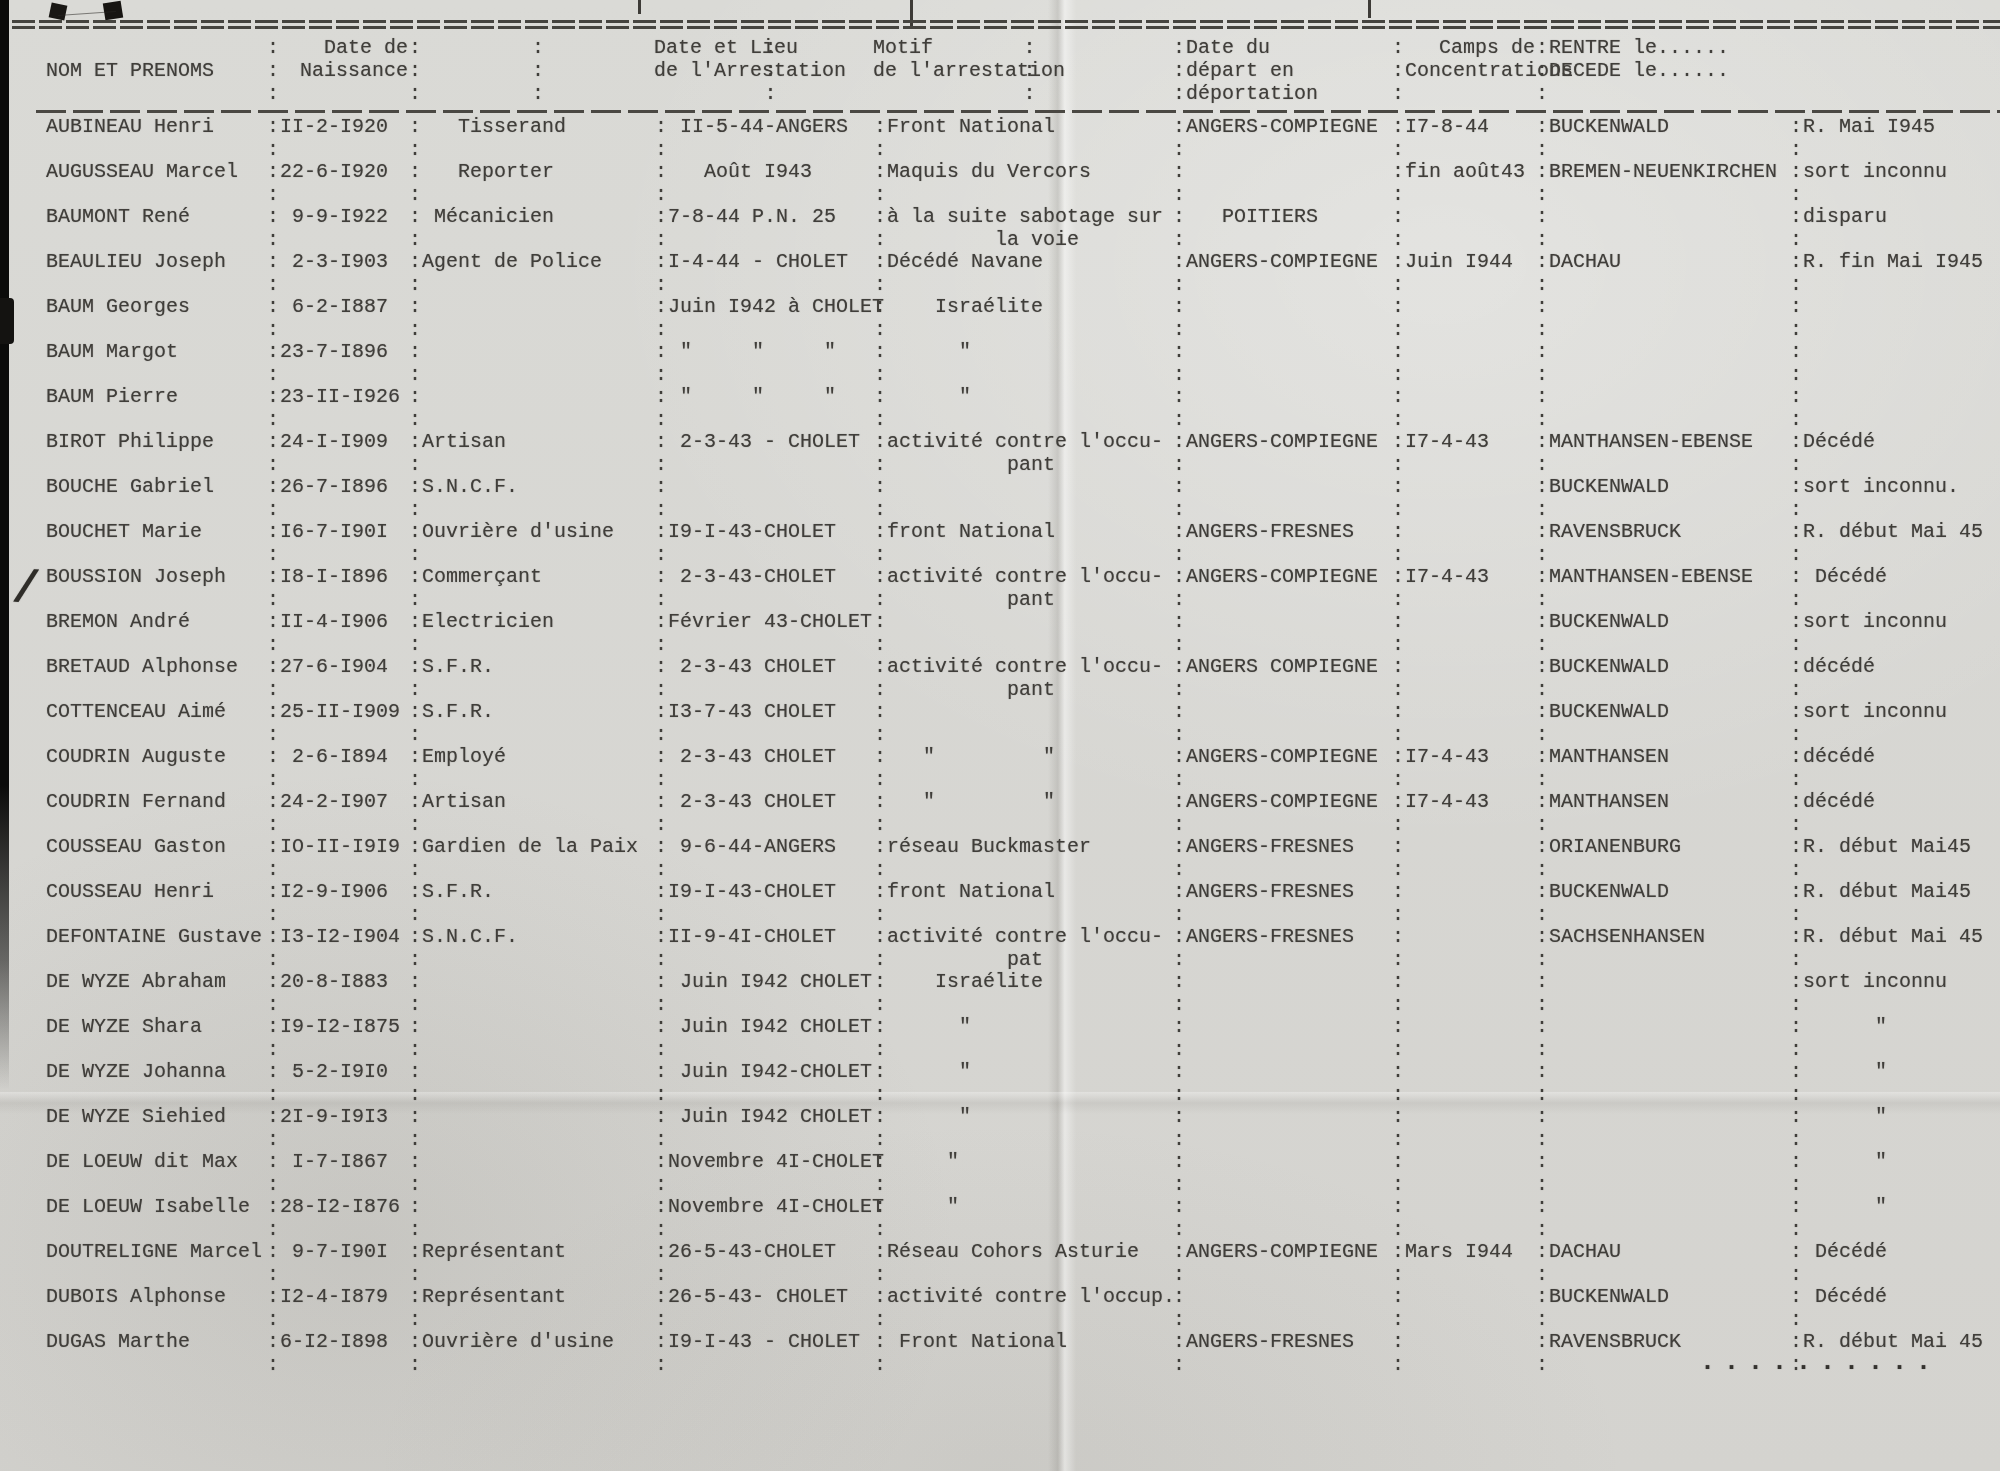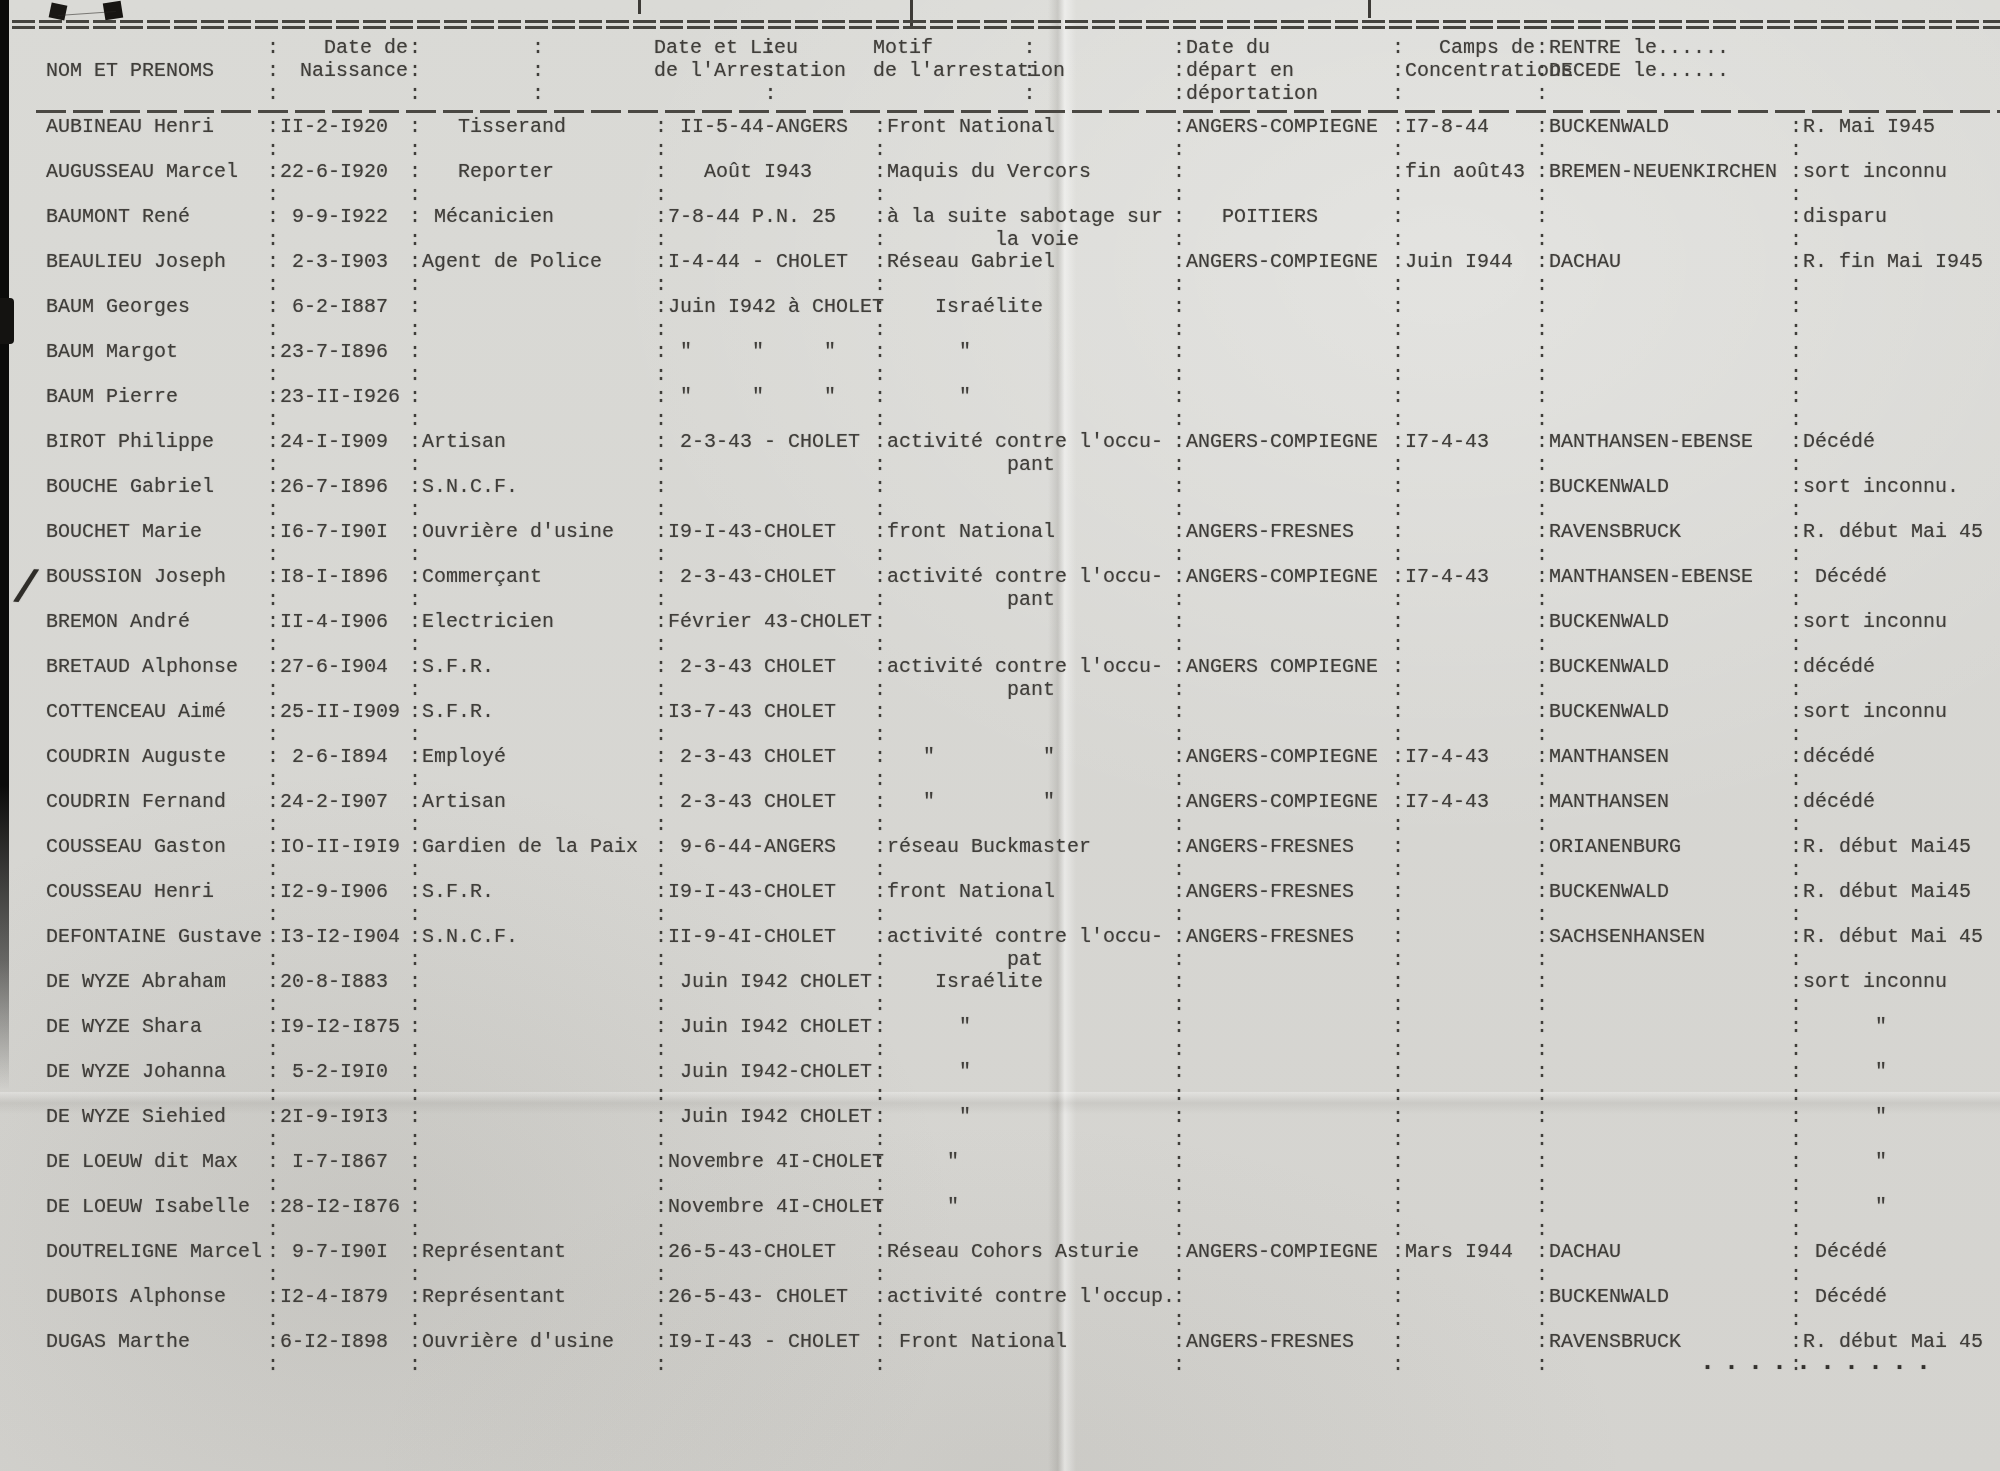--- a/index.html
+++ b/index.html
@@ -200,21 +200,21 @@
 :</span>
           <span class="cell c-birth"> 2-3-I903</span>
           <span class="sep">:
 :</span>
           <span class="cell c-profession">Agent de Police</span>
           <span class="sep">:
 :</span>
           <span class="cell c-arrest">I-4-44 - CHOLET</span>
           <span class="sep">:
 :</span>
-          <span class="cell c-motif">Réseau Gabriel</span>
+          <span class="cell c-motif">Décédé Navane</span>
           <span class="sep">:
 :</span>
           <span class="cell c-prisons">ANGERS-COMPIEGNE</span>
           <span class="sep">:
 :</span>
           <span class="cell c-depart">Juin I944</span>
           <span class="sep">:
 :</span>
           <span class="cell c-camps">DACHAU</span>
           <span class="sep">:

